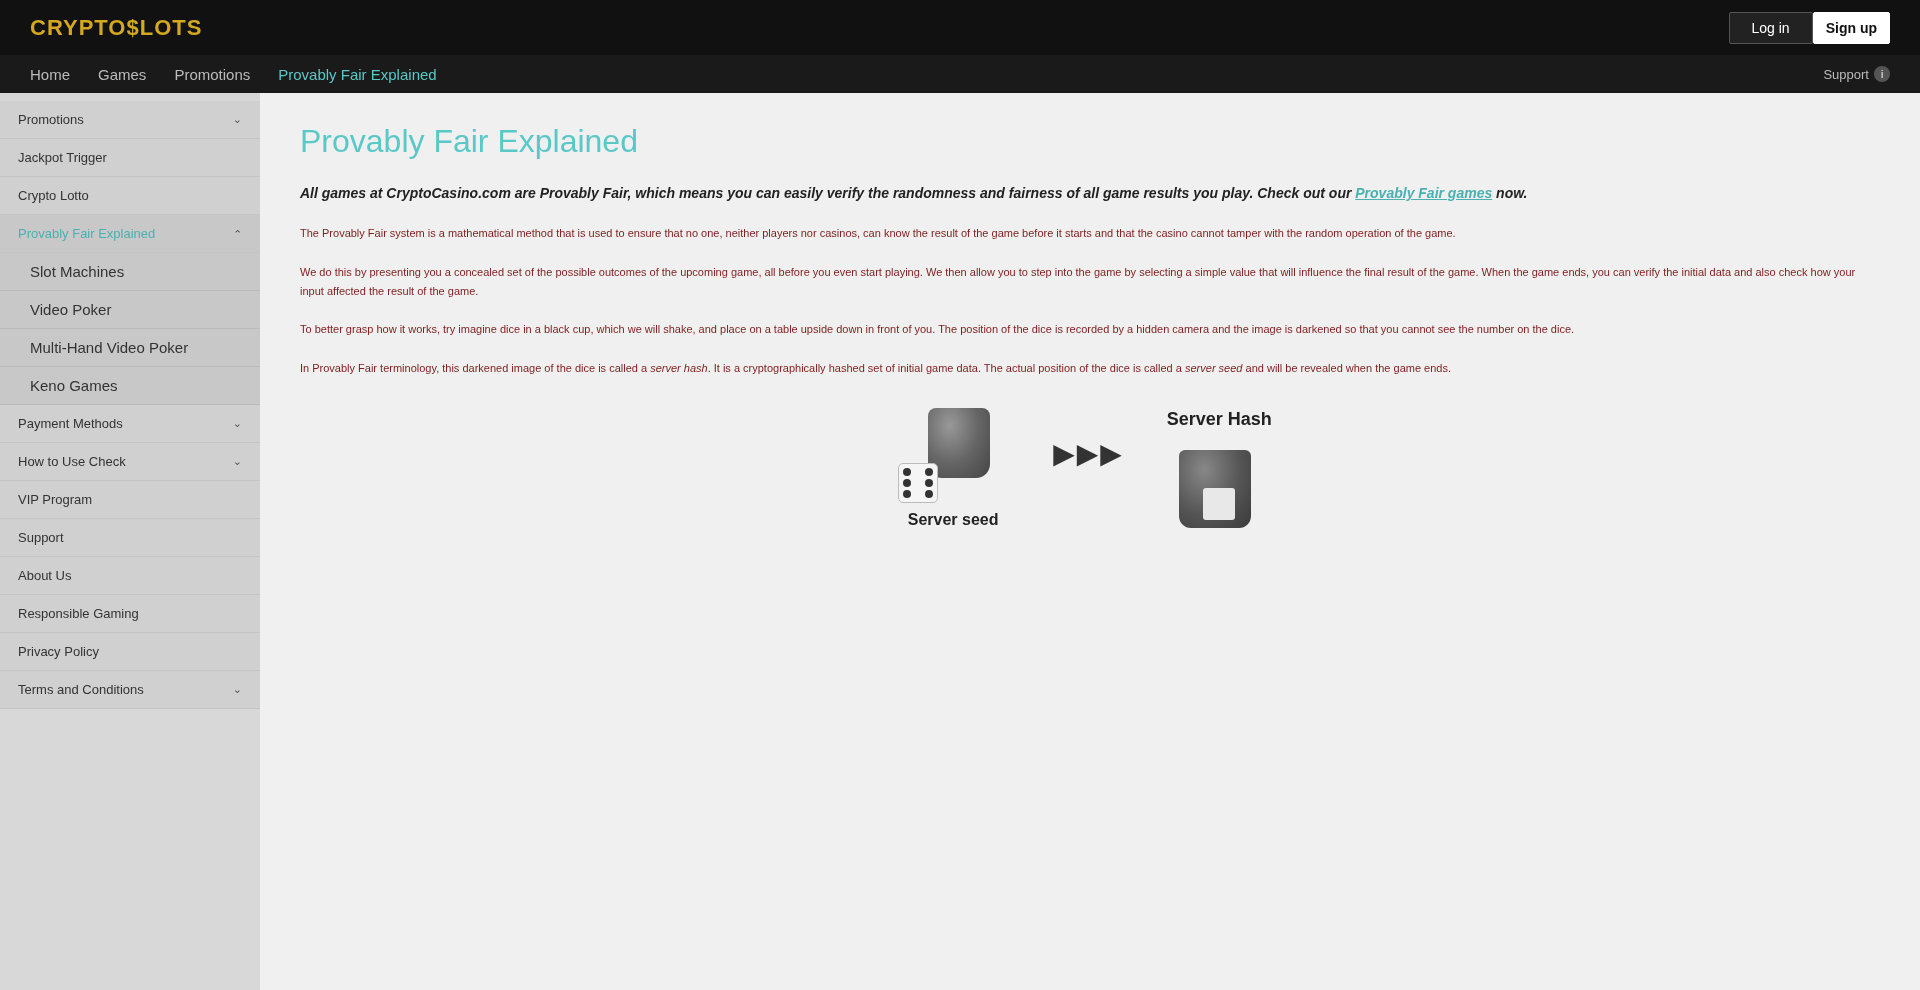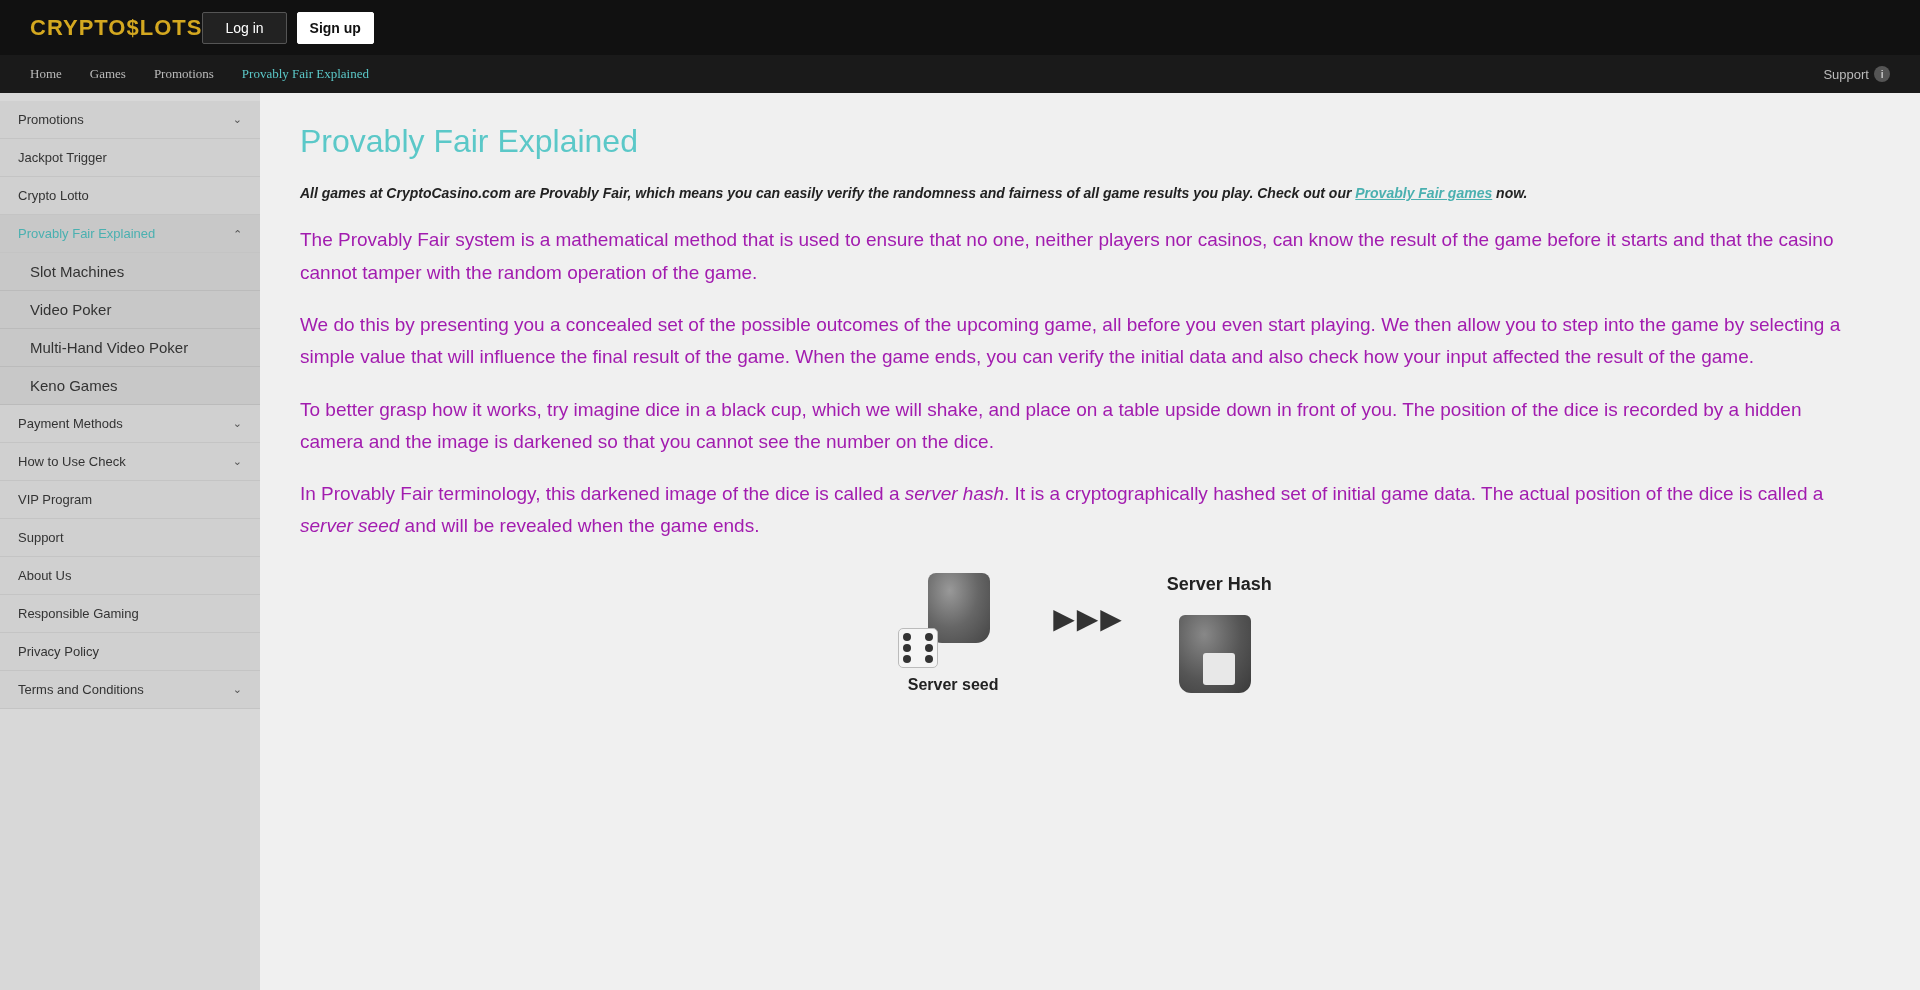--- a/index.html
+++ b/index.html
@@ -4,30 +4,31 @@
   <style>
     * { margin: 0; padding: 0; box-sizing: border-box; }
     body { font-family: Arial, sans-serif; background: #e8e8e8; min-height: 990px; }
 
     
     .header {
       background: #111;
       height: 55px;
       display: flex;
       align-items: center;
+      justify-content: space-between;
       padding: 0 30px;
     }
     .logo {
       font-size: 22px;
       font-weight: bold;
       color: #fff;
       letter-spacing: 1px;
     }
     .logo span { color: #d4a820; }
-    .header-btns { display: flex; gap: 10px; }
+    .header-btns { display: flex; }
     .btn-login {
       background: #222;
       color: #fff;
       border: 1px solid #555;
       padding: 7px 22px;
       cursor: pointer;
       font-size: 14px;
       border-radius: 2px;
     }
     .btn-signup {
@@ -46,24 +47,23 @@
       background: #1a1a1a;
       height: 38px;
       display: flex;
       align-items: center;
       padding: 0 30px;
       justify-content: space-between;
     }
     .nav-links { display: flex; gap: 28px; }
     .nav-link {
       color: #bbb;
-      font-size: 13px;
+      font-size: 15px;
       cursor: pointer;
       text-decoration: none;
-      font-family: Liberation Serif, serif;
     }
     .nav-link.active { color: #5bc8c8; }
     .nav-support { color: #bbb; font-size: 13px; display: flex; align-items: center; gap: 5px; }
     .support-icon {
       width: 16px; height: 16px; border-radius: 50%; background: #555;
       color: #fff; font-size: 10px; display: inline-flex; align-items: center; justify-content: center;
     }
 
     
     .page-layout {
@@ -118,22 +118,22 @@
     .intro-text {
       font-size: 14px;
       color: #222;
       margin-bottom: 20px;
       font-style: italic;
       font-weight: bold;
       line-height: 1.6;
     }
     .intro-text a { color: #4ab0b0; text-align: center; }
     .body-text {
-      font-size: 19px;
-      color: #a21caf;
+      font-size: 11px;
+      color: #7f1d1d;
       line-height: 1.7;
       margin-bottom: 20px;
     }
     .body-text em { font-style: italic; }
 
     
     .diagram {
       display: flex;
       align-items: center;
       justify-content: center;

